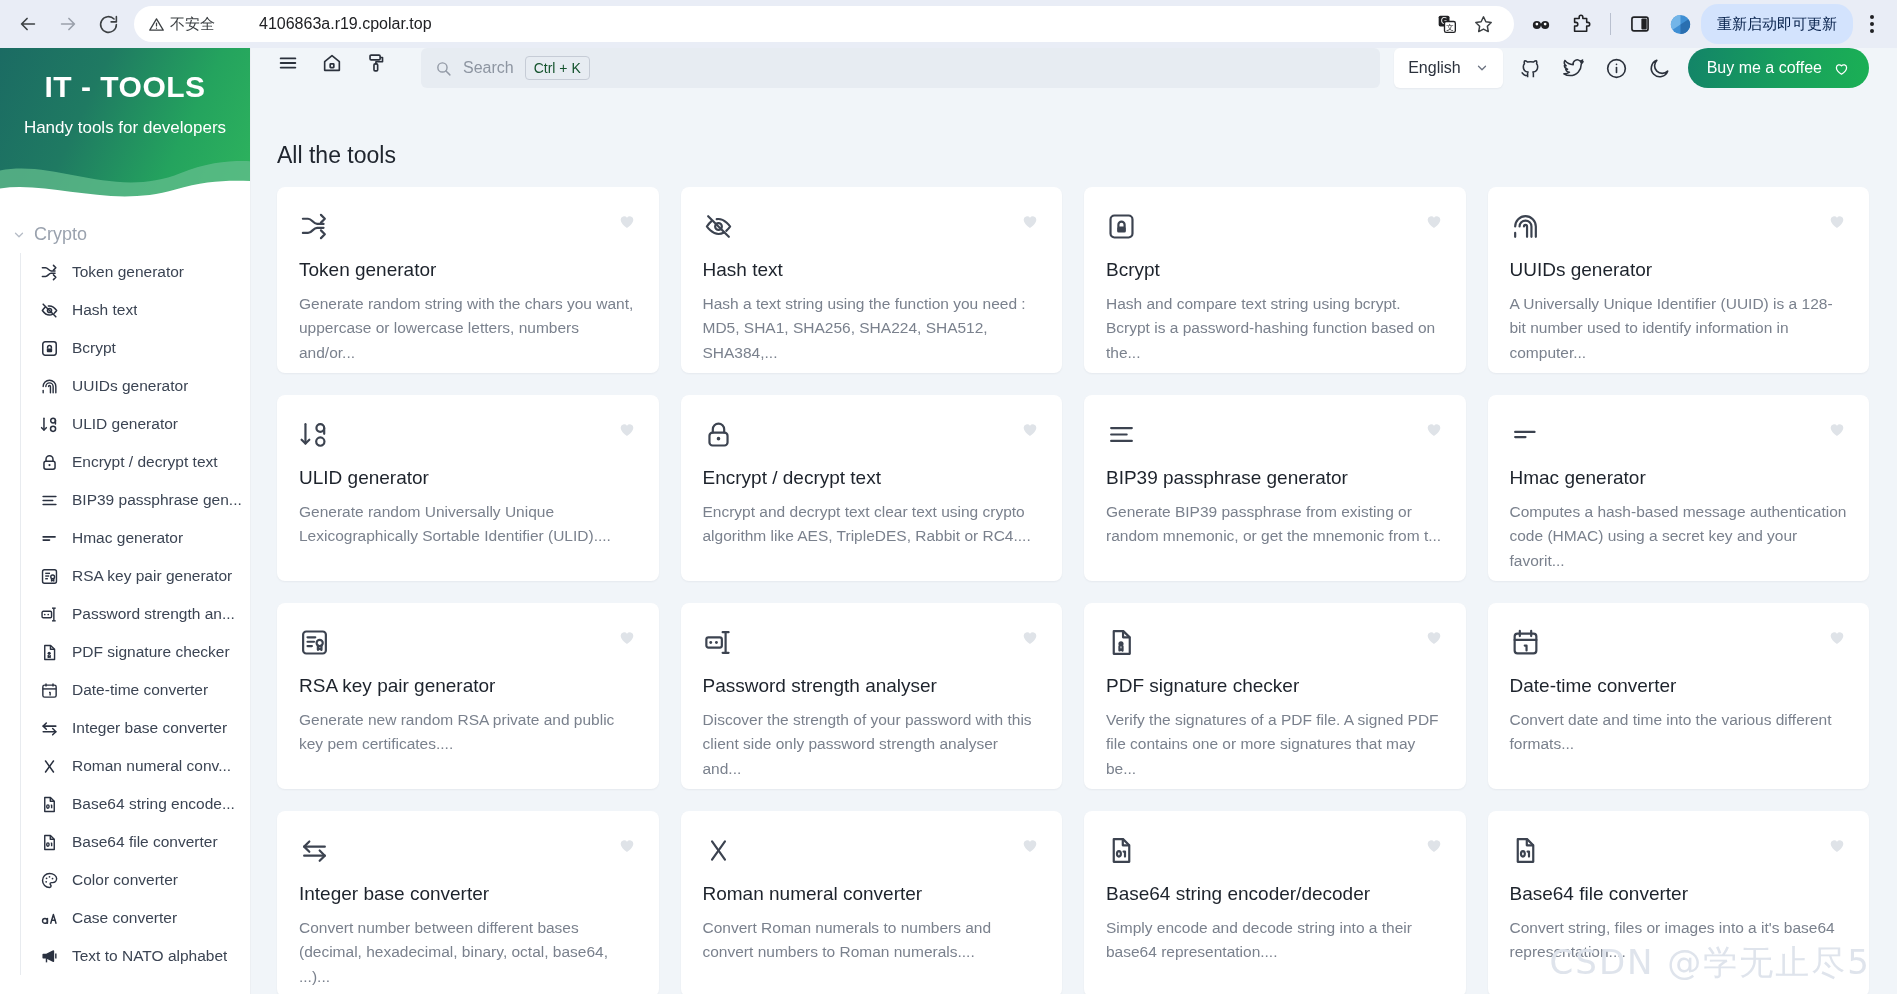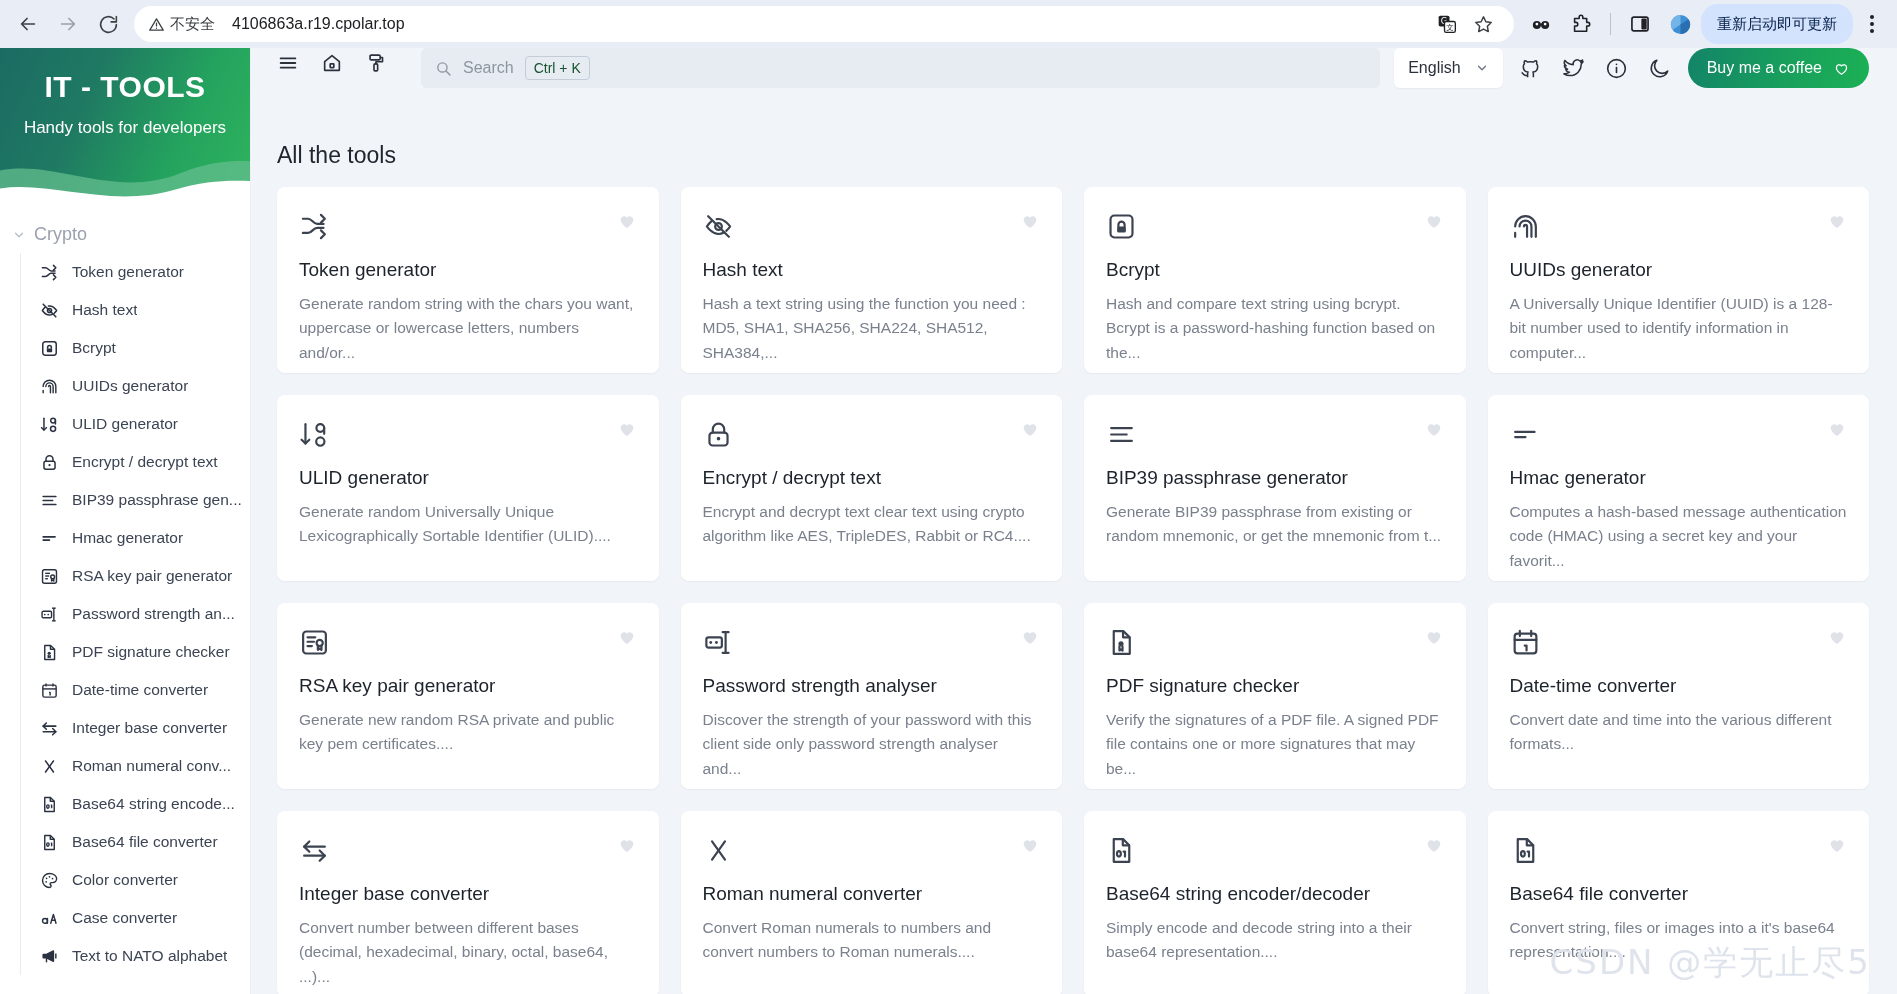--- a/index.html
+++ b/index.html
@@ -28,41 +28,41 @@
   }
   .nav-btn svg { display: block; }
   .omnibox {
     flex: 1 1 auto;
     height: 36px;
     background: #ffffff;
     border-radius: 18px;
     display: flex;
     align-items: center;
     padding: 0 14px;
-    gap: 1px;
+    gap: 22px;
     margin-left: 4px;
     margin-right: 6px;
     min-width: 0;
   }
   .insecure-chip {
     display: flex; align-items: center; gap: 5px;
     flex: 0 0 auto;
   }
   .insecure-text {
     font-size: 15px; color: #3c4043;
     font-family: "DejaVu Sans", sans-serif;
     white-space: nowrap;
   }
   .omni-url {
     font-size: 16px;
     color: #202124;
     white-space: nowrap;
     overflow: hidden;
     text-overflow: ellipsis;
-    margin-left: 16px;
+    margin-left: 22px;
   }
   .omni-right {
     display: flex; align-items: center; gap: 2px; flex: 0 0 auto;
     margin-left: auto;
   }
   .tb-icons {
     display: flex; align-items: center; gap: 6px; flex: 0 0 auto;
   }
   .tb-btn {
     width: 34px; height: 34px;

